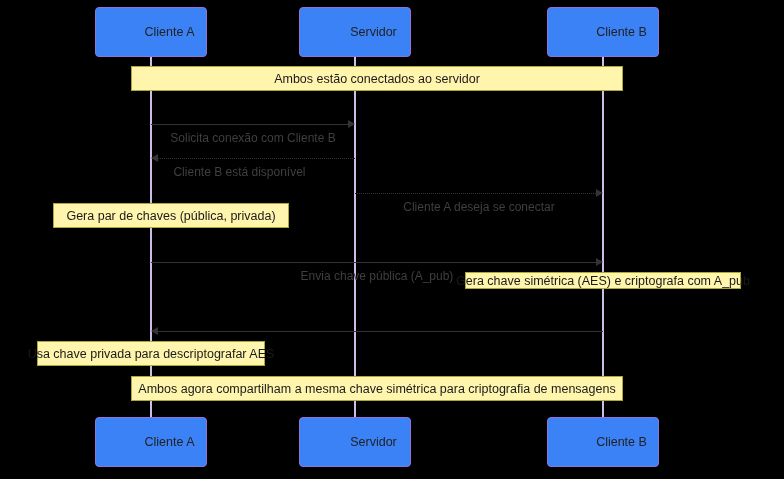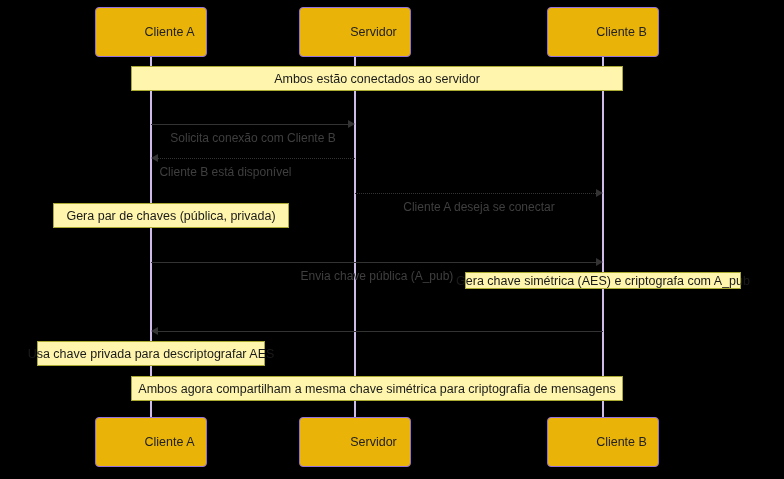--- a/index.html
+++ b/index.html
@@ -5,21 +5,21 @@
   html,body{margin:0;padding:0;background:#000;}
   body{width:784px;height:479px;overflow:hidden;
        font-family:"Liberation Sans","DejaVu Sans",sans-serif;}
   #stage{position:relative;width:784px;height:479px;background:#000000;}
 
   
   .lifeline{position:absolute;width:2px;background:#cdbbe8;}
 
   
   .actor{position:absolute;box-sizing:border-box;
-         background:#eab308;border:1px solid #9370db;border-radius:4px;
+         background:#3b82f6;border:1px solid #9370db;border-radius:4px;
          display:flex;align-items:center;justify-content:center;padding-left:37px;}
   .actor span{font-size:12.5px;color:#222222;white-space:nowrap;}
 
   
   .note{position:absolute;box-sizing:border-box;
         background:#fff5ad;border:1px solid #aaaa33;
         display:flex;align-items:center;justify-content:center;}
   .note span{font-size:12.5px;color:#1a1a1a;white-space:nowrap;}
   .note.overflow span{position:absolute;left:50%;transform:translateX(-50%);}
 
@@ -58,21 +58,21 @@
   <div class="note" style="left:131px;top:66px;width:492px;height:25px;">
     <span>Ambos estão conectados ao servidor</span>
   </div>
 
   
   <div class="msg-label" style="left:151px;top:105px;width:204px;">Solicita conexão com Cliente B</div>
   <div class="msg-line" style="left:151px;top:124px;width:197px;"></div>
   <div class="arrow-head right" style="left:348px;top:120px;"></div>
 
    Cliente A (dotted) ===== --&gt;
-  <div class="msg-label" style="left:142px;top:139px;width:167px;">Cliente B está disponível</div>
+  <div class="msg-label" style="left:156px;top:139px;width:167px;">Cliente B está disponível</div>
   <div class="msg-line dotted" style="left:158px;top:158px;width:197px;"></div>
   <div class="arrow-head left" style="left:151px;top:154px;"></div>
 
    Cliente B (dotted) ===== --&gt;
   <div class="msg-label" style="left:355px;top:174px;width:248px;">Cliente A deseja se conectar</div>
   <div class="msg-line dotted" style="left:355px;top:193px;width:241px;"></div>
   <div class="arrow-head right" style="left:596px;top:189px;"></div>
 
   
   <div class="note overflow" style="left:53px;top:203px;width:236px;height:25px;">

